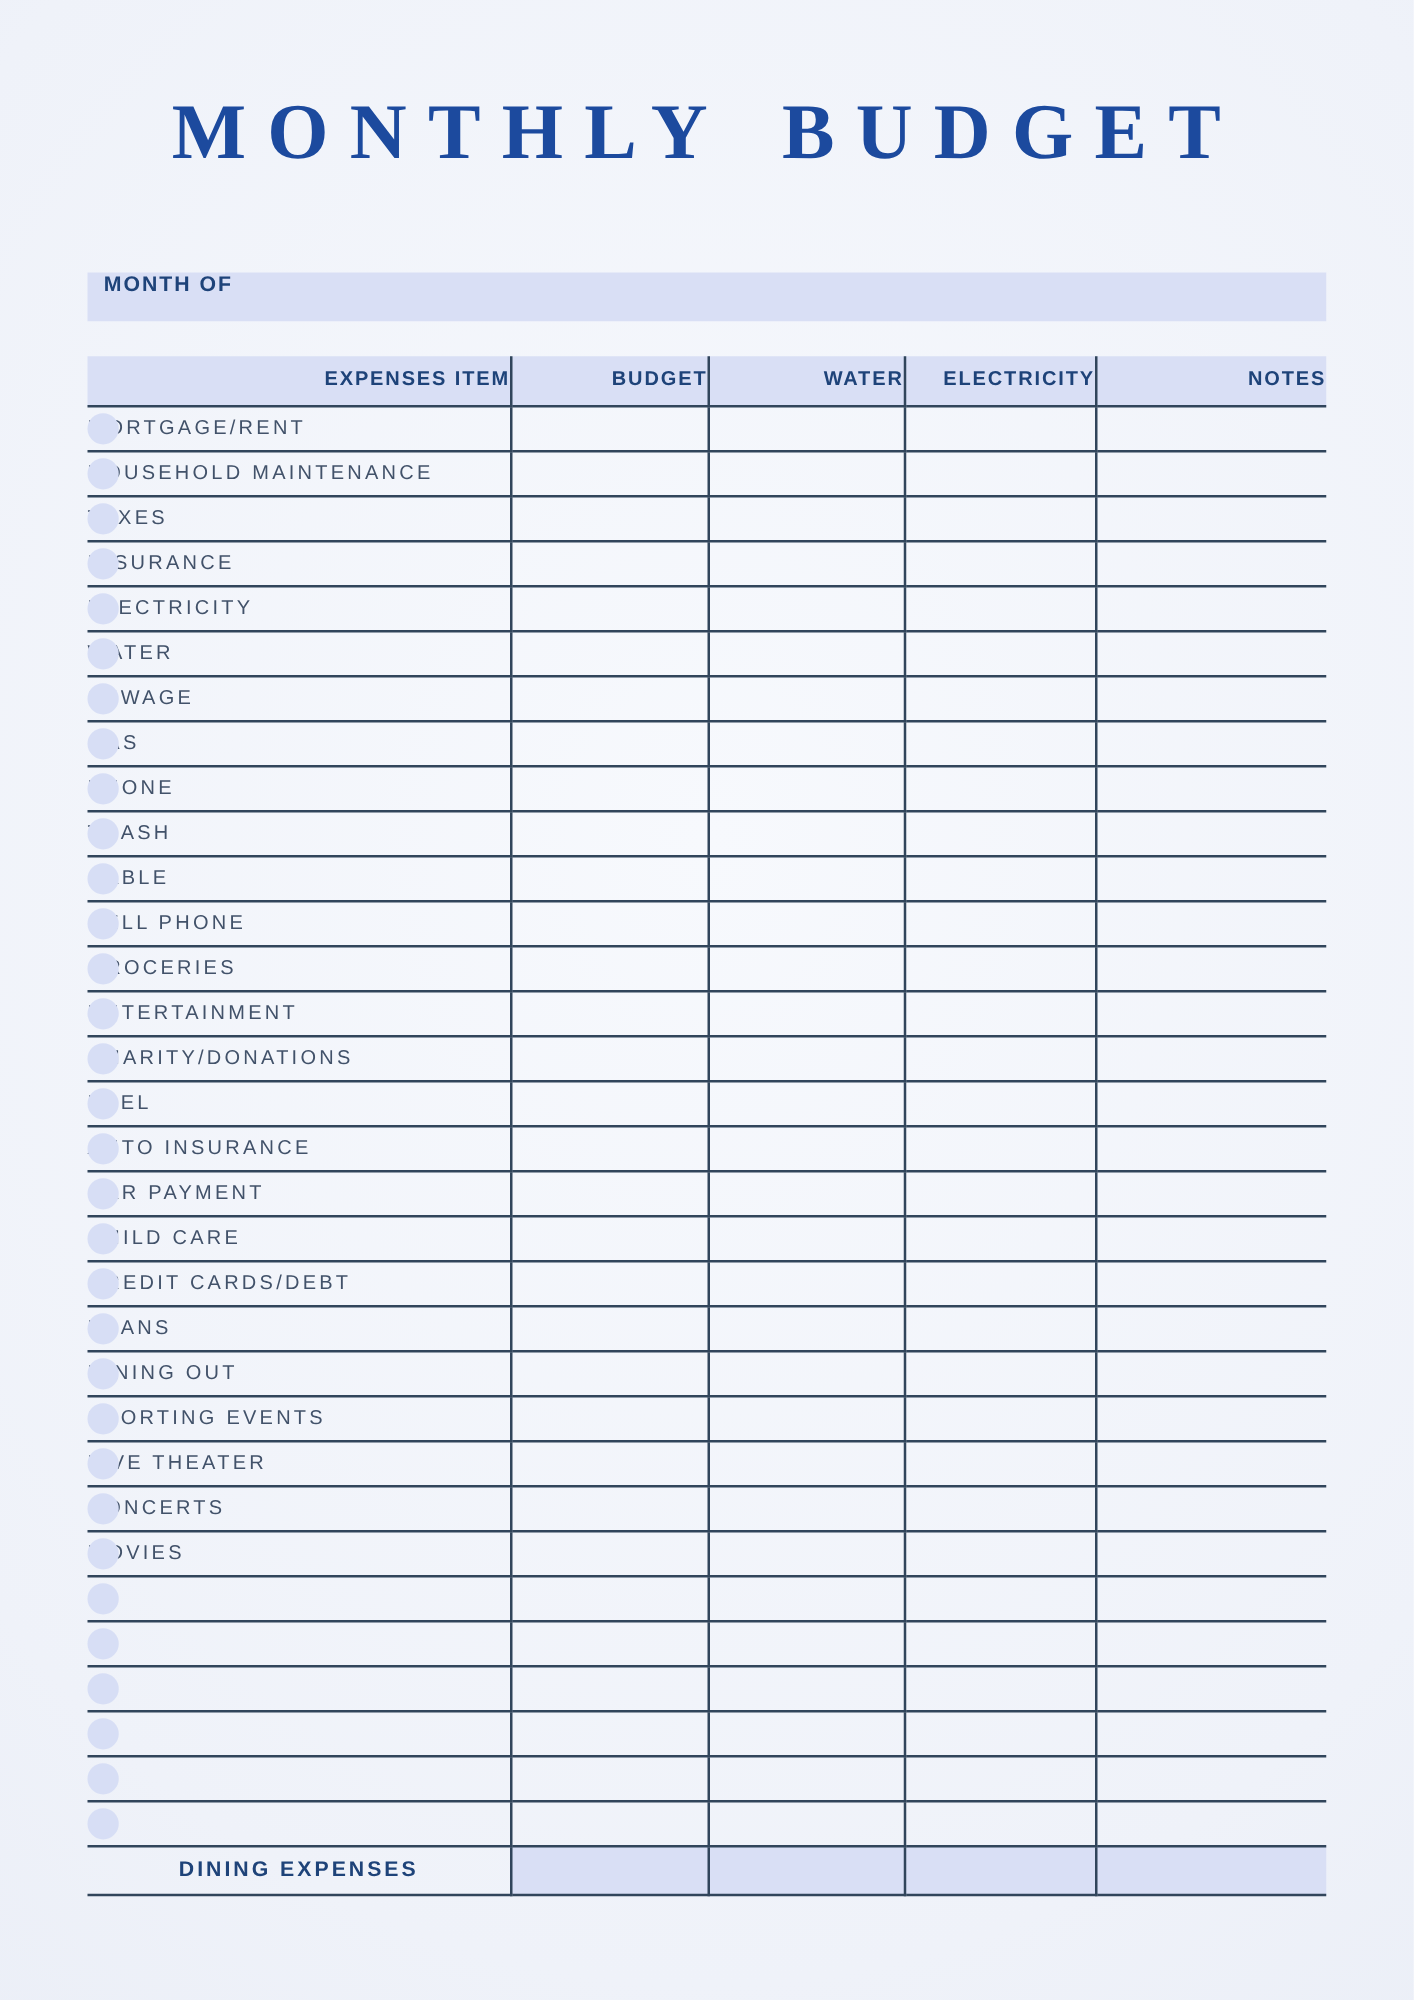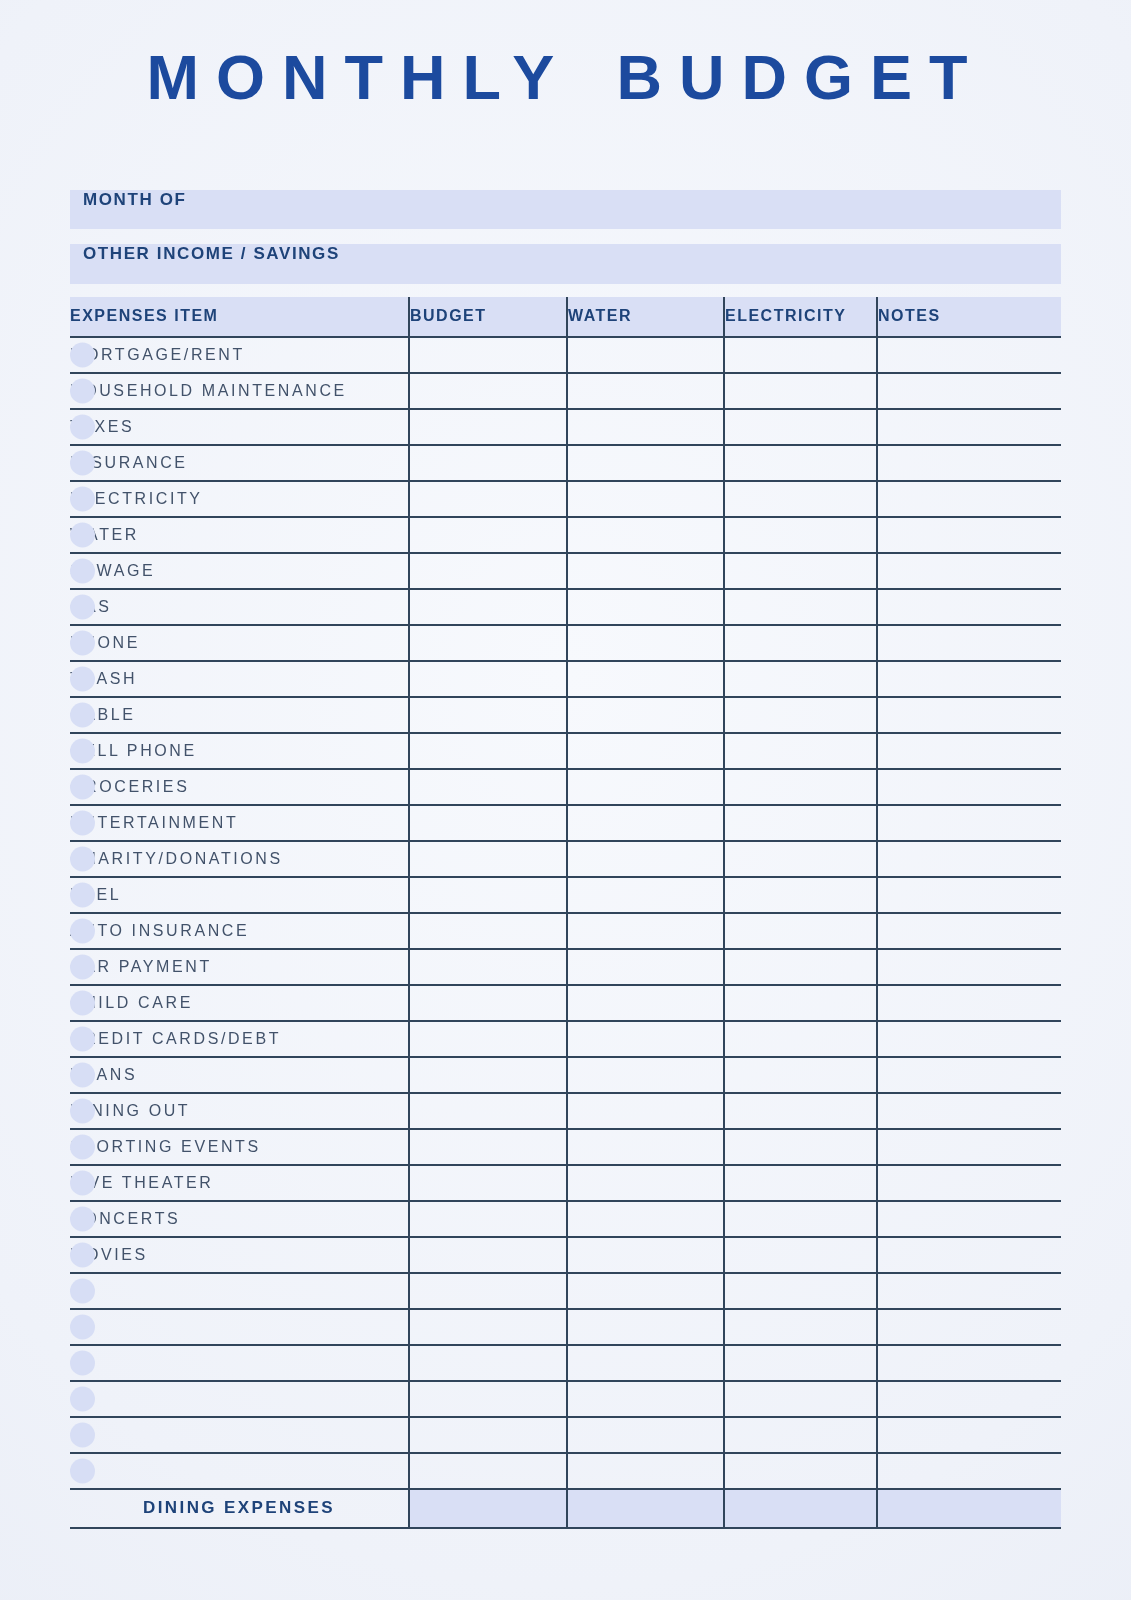--- a/index.html
+++ b/index.html
@@ -11,23 +11,23 @@
     --item-text:#42526a;
   }
   *{box-sizing:border-box;margin:0;padding:0;}
   html,body{width:1131px;height:1600px;overflow:hidden;}
   body{
     font-family:"Liberation Sans",sans-serif;
     background:radial-gradient(ellipse 130% 110% at 50% 42%, #f7f9fd 0%, #eff2f9 52%, #e3e8f3 100%);
   }
   .page{padding:0 70px;}
   h1.title{
-    margin-top:40px;
+    margin-top:68px;
     text-align:center;
-    font-family:Liberation Sans, sans-serif;
+    font-family:Liberation Serif, serif;
     font-weight:700;
     font-size:63px;
     letter-spacing:17px;
     word-spacing:12px;
     color:var(--title-blue);
     line-height:1.2;
     white-space:nowrap;
   }
   .bar{
     background:var(--bar-lavender);
@@ -61,21 +61,21 @@
   }
   table.budget th:last-child,
   table.budget td:last-child{border-right:none;margin-top:12px;}
   thead th{
     background:var(--bar-lavender);
     height:40px;
     color:var(--header-navy);
     font-weight:bold;
     font-size:16px;
     letter-spacing:1.5px;
-    text-align:left;
+    text-align:right;
     vertical-align:middle;
   }
   tbody td{height:36px;}
   td.item-cell{
     position:relative;
     padding-left:36px;
     vertical-align:middle;
   }
   .bullet{
     position:absolute;
@@ -108,23 +108,20 @@
 
 <div class="page">
 
   <h1 class="title">MONTHLY BUDGET</h1>
 
   <div class="bar month-bar">
     <span>MONTH OF</span>
   </div>
 
   <div class="income-row">
-    <div class="bar income-bar right">
-      <span>OTHER INCOME / SAVINGS</span>
-    </div>
   </div>
 
   <table class="budget">
     <colgroup>
       <col class="c1">
         <col class="c2">
         <col class="c3">
         <col class="c4">
         <col class="c5">
     </colgroup>

